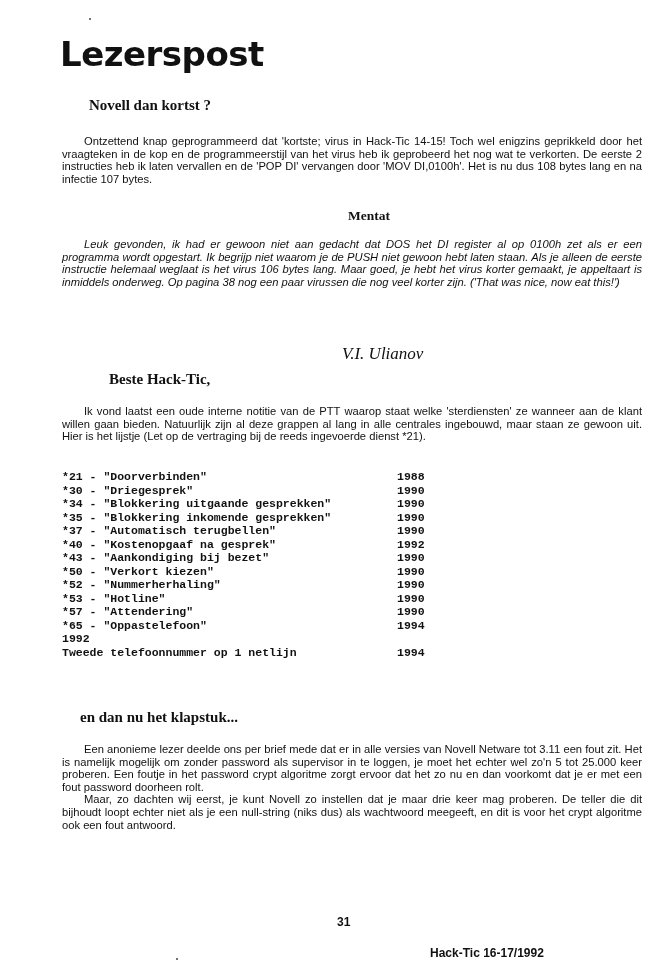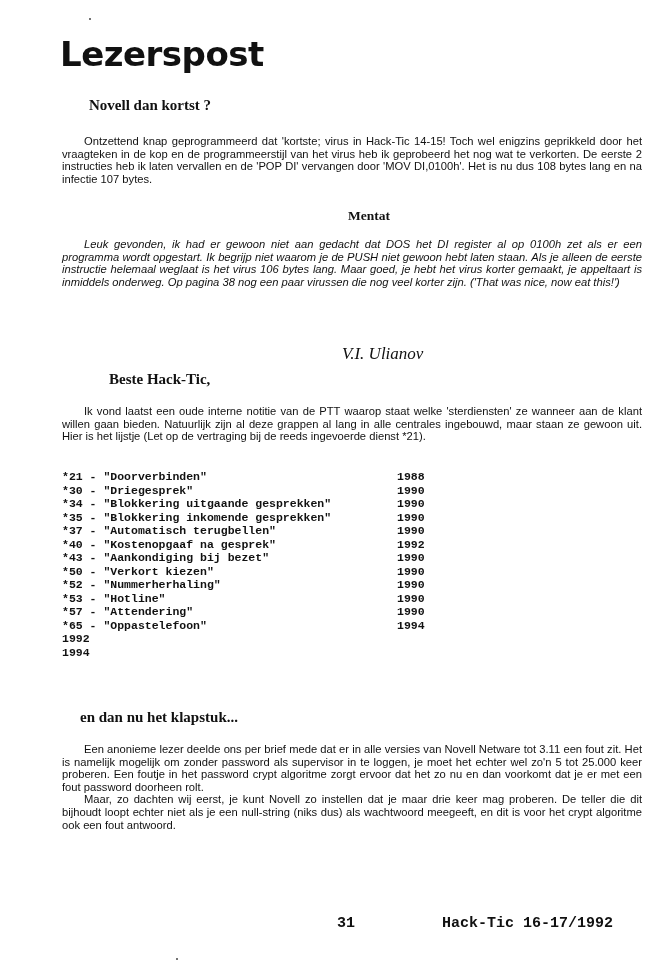--- a/index.html
+++ b/index.html
@@ -19,21 +19,21 @@
   }
   .para p { margin: 0; text-indent: 22px; }
   .para.italic { font-style: italic; }
   .sig { position: absolute; font-family: "Liberation Serif", serif; font-size: 13.5px; text-align: right; }
   .sig.bold { font-weight: bold; }
   .sig.italic { font-style: italic; }
   .list { position: absolute; left: 62px; top: 470px; width: 420px; font-family: "Liberation Mono", monospace; font-size: 11.5px; font-weight: bold; }
   .row { display: flex; height: 13.5px; line-height: 13.5px; }
   .row .svc { width: 335px; white-space: pre; }
   .row .yr { width: 50px; }
-  .footer { position: absolute; top: 915px; font-family: Liberation Mono, monospace; font-weight: bold; font-size: 15px; }
+  .footer { position: absolute; top: 915px; font-family: Liberation Sans, sans-serif; font-weight: bold; font-size: 12px; }
   .speck { position: absolute; width: 2px; height: 2px; background: #444; border-radius: 1px; }
 </style>
 </head>
 <body>
 
 <div class="page">
   <div class="speck" style="left:89px;top:18px;"></div>
   <div class="speck" style="left:176px;top:958px;"></div>
 
   <div class="title">Lezerspost</div>
@@ -99,25 +99,26 @@
         <span class="yr">1990</span>
       </div>
     <div class="row">
         <span class="svc">*65 - "Oppastelefoon"</span>
         <span class="yr">1994</span>
       </div>
     <div class="row">
         <span class="yr">1992</span>
       </div>
     <div class="row">
+        <span class="svc">Tweede telefoonnummer op 1 netlijn</span>
         <span class="yr">1994</span>
       </div>
   </div>
 
   <div class="h" style="left:80px;top:709px;">en dan nu het klapstuk...</div>
   <div class="para" style="top:743px;">
     <p>Een anonieme lezer deelde ons per brief mede dat er in alle versies van Novell Netware tot 3.11 een fout zit. Het is namelijk mogelijk om zonder password als supervisor in te loggen, je moet het echter wel zo'n 5 tot 25.000 keer proberen. Een foutje in het password crypt algoritme zorgt ervoor dat het zo nu en dan voorkomt dat je er met een fout password doorheen rolt.</p>
     <p>Maar, zo dachten wij eerst, je kunt Novell zo instellen dat je maar drie keer mag proberen. De teller die dit bijhoudt loopt echter niet als je een null-string (niks dus) als wachtwoord meegeeft, en dit is voor het crypt algoritme ook een fout antwoord.</p>
   </div>
 
   <div class="footer" style="left:337px;">31</div>
-  <div class="footer" style="left:442px;">Hack-Tic 16-17/1992</div>
+  <div class="footer" style="left:430px;margin-top:31px;">Hack-Tic 16-17/1992</div>
 </div>
 
 </body></html>

